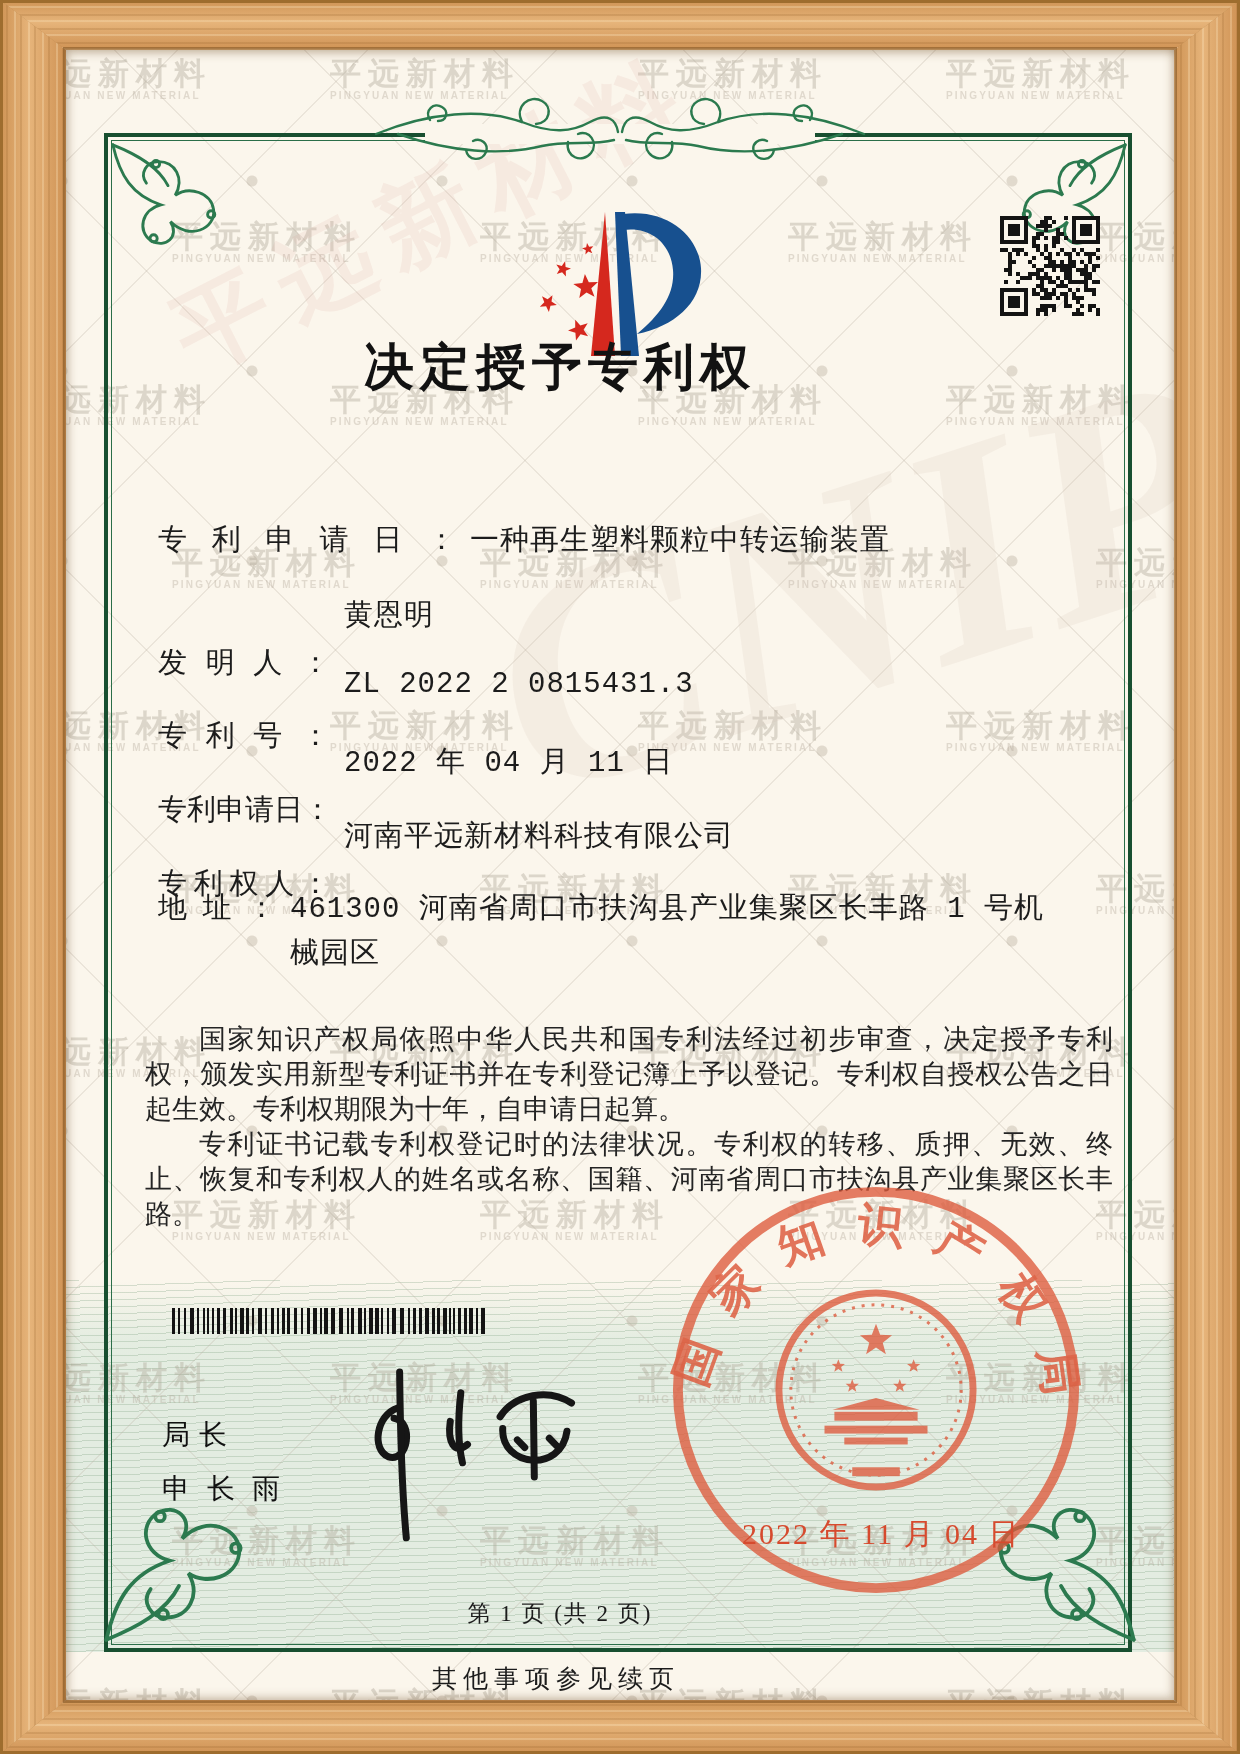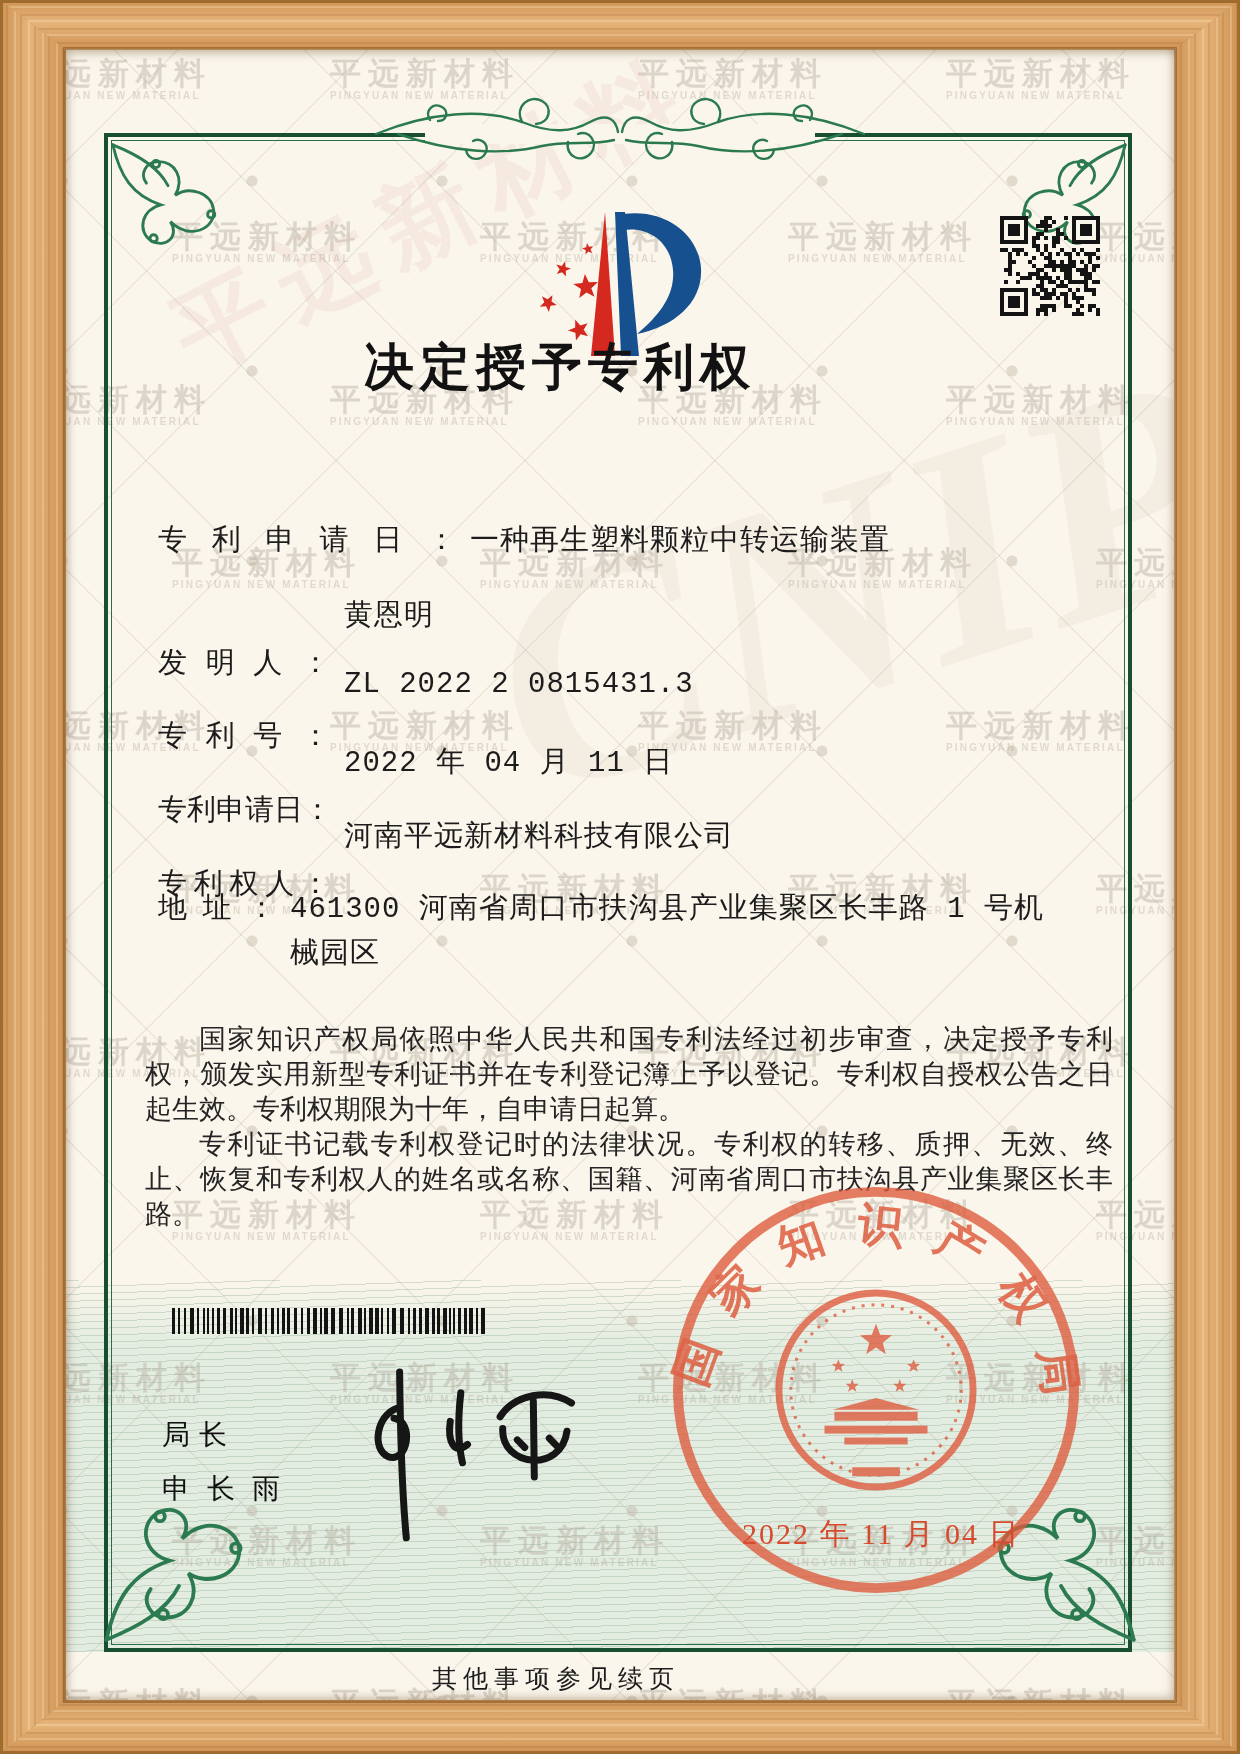--- a/index.html
+++ b/index.html
@@ -632,20 +632,21 @@
       <path d="M166,230 L210,218 L254,230 Z"></path>
       <rect x="168" y="232" width="84" height="9"></rect>
       <rect x="158" y="246" width="104" height="8"></rect>
       <rect x="178" y="258" width="64" height="7"></rect>
       <rect x="186" y="288" width="48" height="9"></rect>
     </g>
   </svg>
   <div id="seal-date" class="abs">2022 年 11 月 04 日</div>
 
   
+  <div id="page-no" class="abs txt">第 1 页 (共 2 页)</div>
   <div id="cont-note" class="abs txt">其他事项参见续页</div>
 
   
   <div id="wood-top" class="wood wood-h"></div>
   <div id="wood-bottom" class="wood wood-h"></div>
   <div id="wood-left" class="wood wood-v"></div>
   <div id="wood-right" class="wood wood-v"></div>
   <div id="frame-rim" class="abs"></div>
   <div id="frame-inner-rim" class="abs"></div>
 </div>

